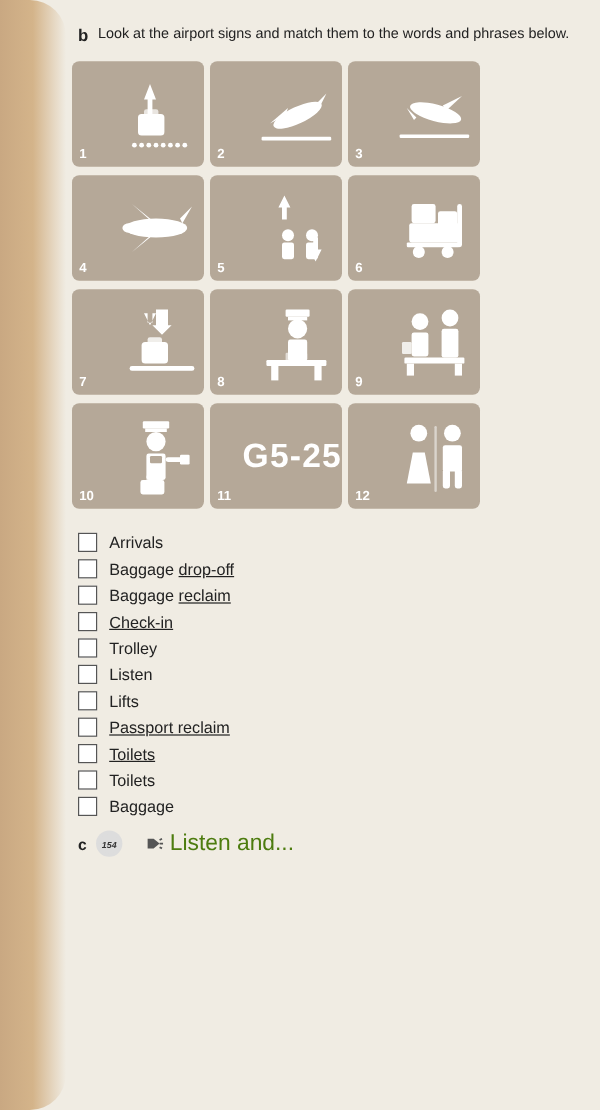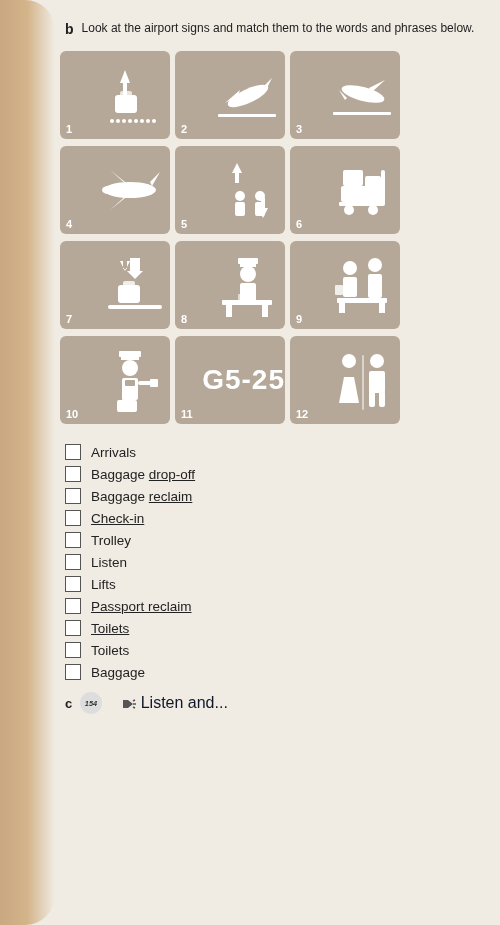--- a/index.html
+++ b/index.html
@@ -459,21 +459,21 @@
   </div>
 
   <div class="section-c">
     <span class="letter">c</span>
     <span class="audio-icon">
       <svg width="22" height="22" viewBox="0 0 22 22" style="fill:#555; background:#ddd; border-radius:50%; padding:2px;">
         <circle cx="11" cy="11" r="10" fill="#ddd"></circle>
         <text x="11" y="15" text-anchor="middle" font-size="9" font-weight="bold" fill="#333">154</text>
       </svg>
     </span>
-    <span style="font-size:16px; color:#0f172a; margin-left:2px;">
+    <span style="font-size:19px; color:#4d7c0f; margin-left:2px;">
       <svg width="16" height="16" viewBox="0 0 16 16" style="fill:#555; vertical-align:middle;">
         <polygon points="3,4 3,12 8,12 13,8 8,4"></polygon>
         <line x1="13" y1="5" x2="15" y2="4" stroke="#555" stroke-width="1.5"></line>
         <line x1="13" y1="8" x2="16" y2="8" stroke="#555" stroke-width="1.5"></line>
         <line x1="13" y1="11" x2="15" y2="12" stroke="#555" stroke-width="1.5"></line>
       </svg>
       Listen and...
     </span>
   </div>
 

